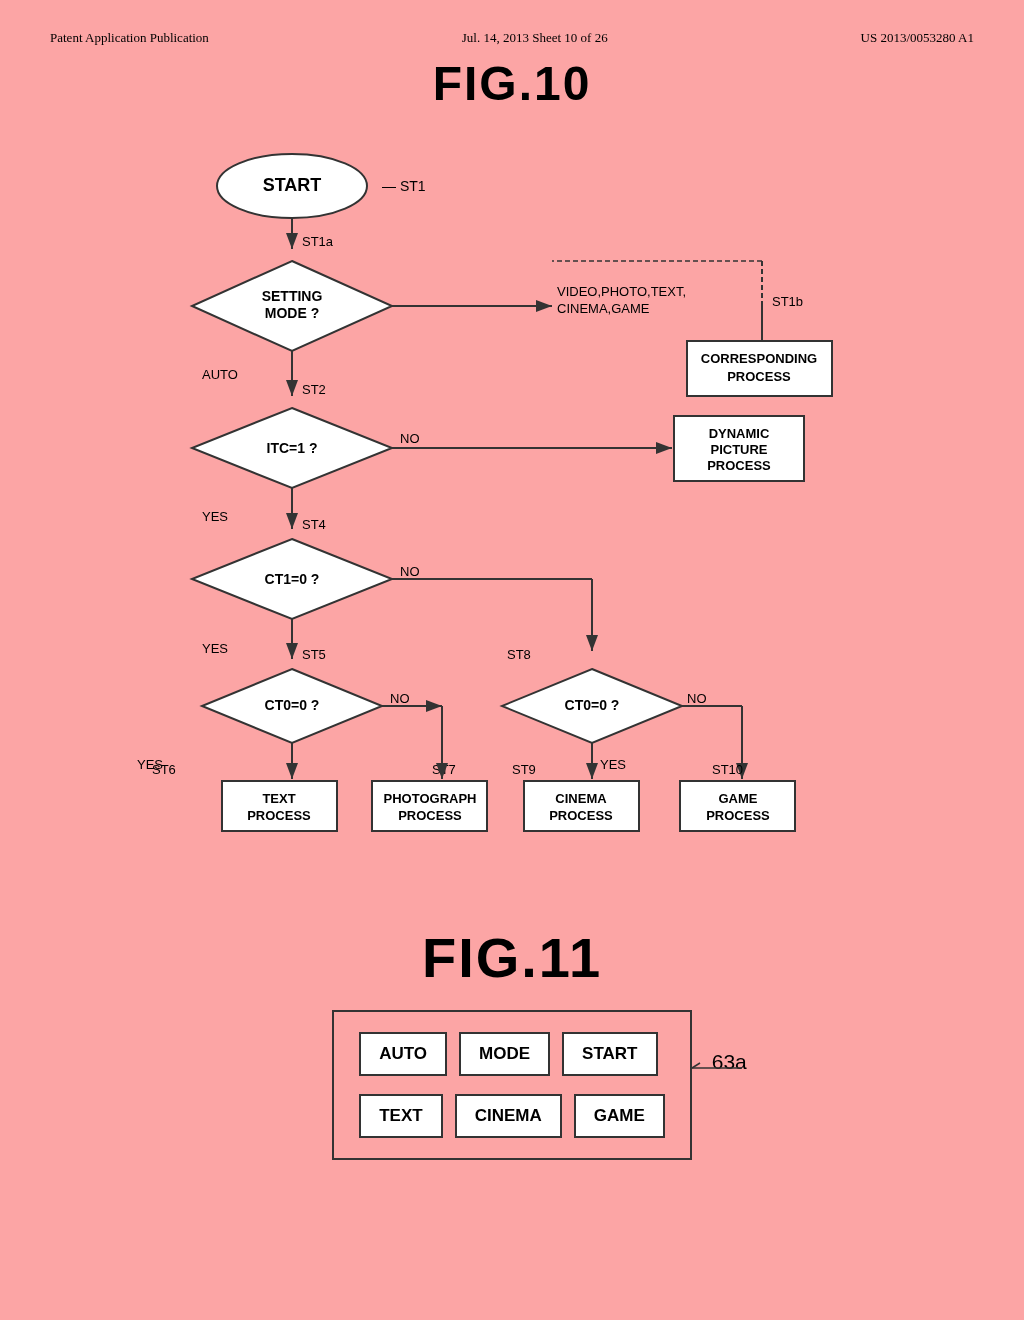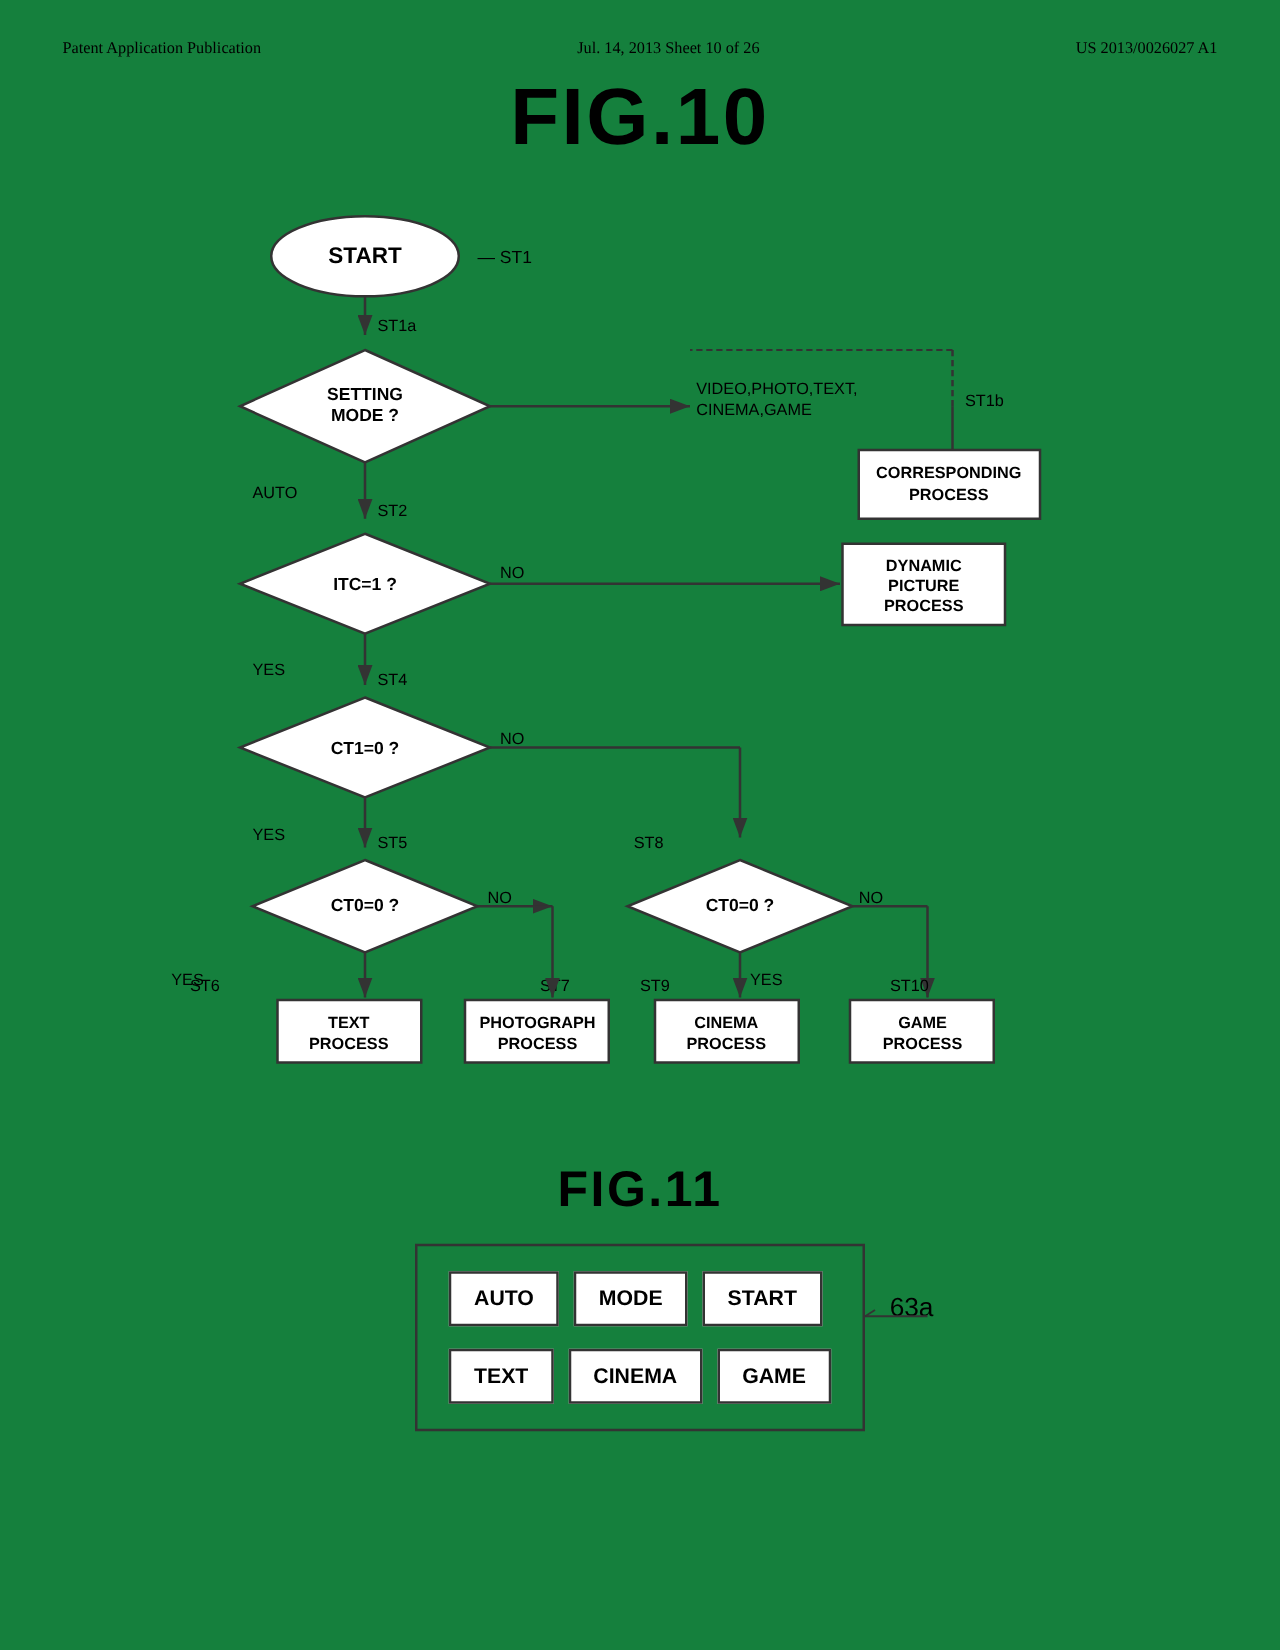--- a/index.html
+++ b/index.html
@@ -8,38 +8,38 @@
       font-family: 'Times New Roman', Times, serif;
       width: 1024px;
       min-height: 1320px;
       position: relative;
       overflow: hidden;
     }
 
     .page {
       width: 1024px;
       min-height: 1320px;
-      background: #15803d;
+      background: #fca5a5;
       position: relative;
       padding: 30px 50px;
     }
 
     
     .header {
       display: flex;
       justify-content: space-between;
       align-items: flex-start;
       font-size: 13px;
       margin-bottom: 10px;
     }
 
     
     .fig-title {
       text-align: center;
-      font-size: 64px;
+      font-size: 48px;
       font-weight: bold;
       letter-spacing: 2px;
       margin: 10px 0 20px 0;
       font-family: Arial, sans-serif;
     }
 
     
     .flowchart-container {
       position: relative;
       width: 900px;
@@ -49,24 +49,24 @@
 
     
     .flowchart-svg {
       width: 100%;
       height: 100%;
     }
 
     
     .fig11-title {
       text-align: center;
-      font-size: 40px;
+      font-size: 56px;
       font-weight: bold;
       letter-spacing: 2px;
-      margin: 20px 0 20px 0;
+      margin: 34px 0 20px 0;
       font-family: Arial, sans-serif;
     }
 
     .fig11-container {
       display: flex;
       justify-content: center;
       align-items: flex-start;
       position: relative;
       margin-top: 10px;
     }
@@ -99,21 +99,21 @@
 
   </style>
 </head>
 <body>
 
 <div class="page">
 
   <div class="header">
     <span>Patent Application Publication</span>
     <span>Jul. 14, 2013   Sheet 10 of 26</span>
-    <span>US 2013/0026027 A1</span>
+    <span>US 2013/0053280 A1</span>
   </div>
 
   <div class="fig-title">FIG.10</div>
 
   <div class="flowchart-container">
     <svg class="flowchart-svg" viewBox="0 0 900 760" xmlns="http://www.w3.org/2000/svg">
       <defs>
         <marker id="arrowhead" markerWidth="8" markerHeight="6" refX="8" refY="3" orient="auto">
           <polygon points="0 0, 8 3, 0 6" fill="#333"></polygon>
         </marker>

